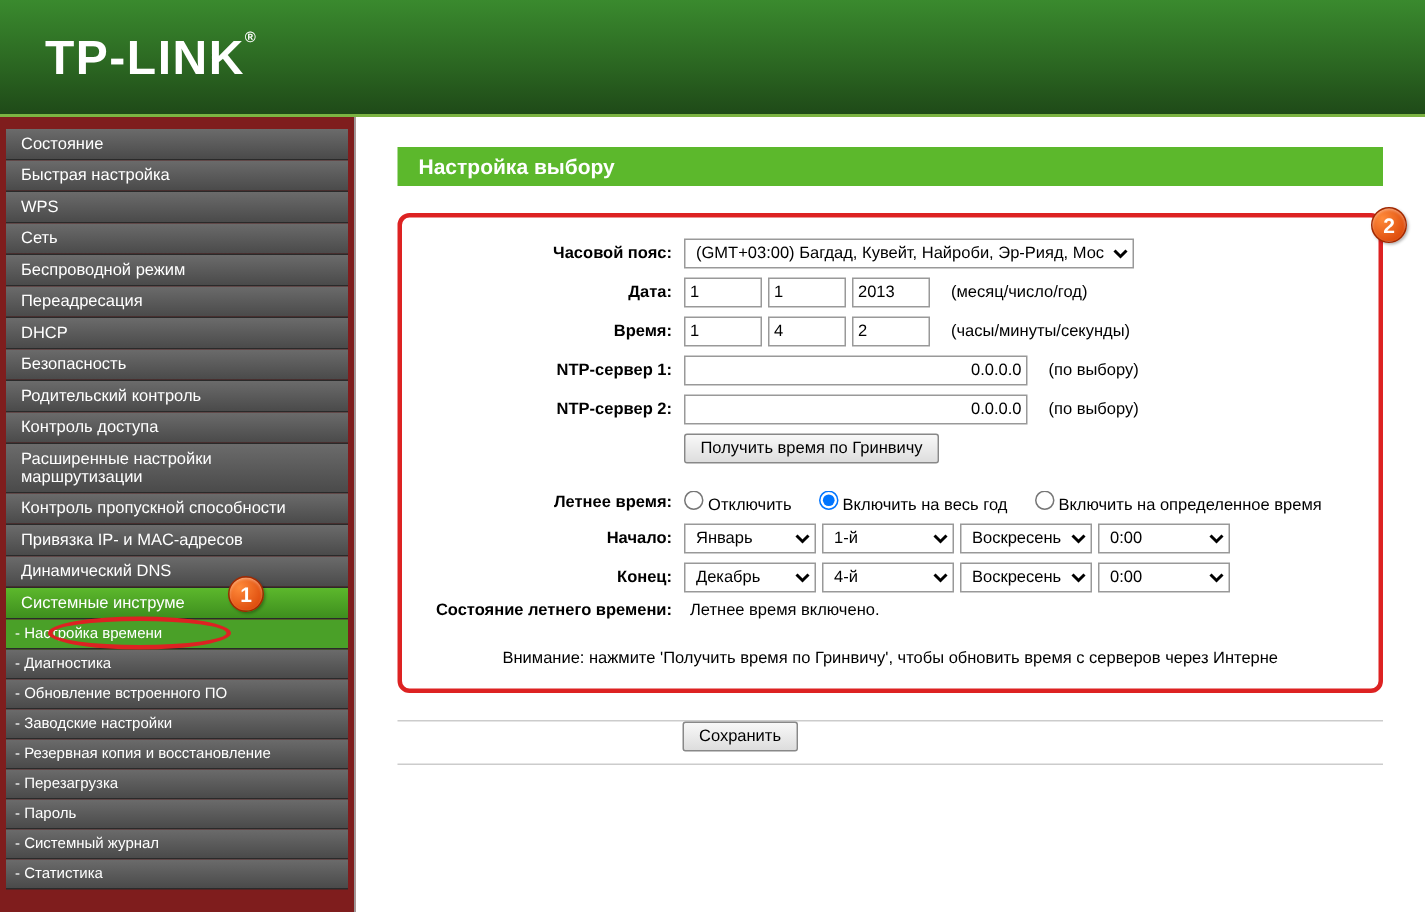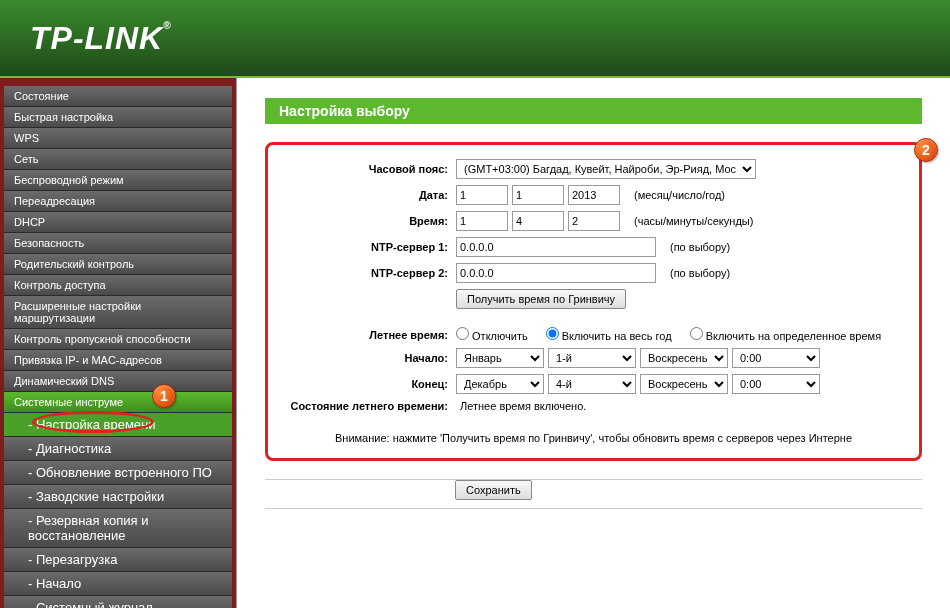--- a/index.html
+++ b/index.html
@@ -1,40 +1,40 @@
 <!DOCTYPE html>
 <html><head>
 <meta charset="utf-8">
 <style>
 * { box-sizing: border-box; margin: 0; padding: 0; }
 body { font-family: Arial, sans-serif; font-size: 11px; background: #fff; width: 950px; height: 608px; overflow: hidden; position: relative; }
 .header { background: linear-gradient(to bottom, #3a8a2e 0%, #2d6b23 50%, #1f4a18 100%); height: 78px; border-bottom: 2px solid #7cb342; padding-left: 30px; display: flex; align-items: center; }
-.logo { color: #fff; font-size: 32px; font-weight: bold; font-style: italic; letter-spacing: 1px; }
+.logo { color: #fff; font-size: 32px; font-weight: bold; letter-spacing: 1px; }
 .logo sup { font-size: 10px; vertical-align: top; }
 .container { display: flex; height: calc(608px - 78px); }
 .sidebar { width: 237px; background: #7f1d1d; border-right: 1px solid #999; overflow-y: auto; padding-top: 8px; }
 .menu-item { background: linear-gradient(to bottom, #6b6b6b 0%, #4a4a4a 100%); color: #fff; padding: 4px 10px; cursor: pointer; border-bottom: 1px solid #2a2a2a; font-size: 11px; margin: 0 4px; }
 .menu-item.active { background: linear-gradient(to bottom, #5cb82c 0%, #3e8e1e 100%); }
-.submenu-item { background: linear-gradient(to bottom, #6b6b6b 0%, #4a4a4a 100%); color: #fff; padding: 4px 10px 4px 24px; cursor: pointer; border-bottom: 1px solid #2a2a2a; font-size: 13px; margin: 0 4px; }
+.submenu-item { background: linear-gradient(to bottom, #6b6b6b 0%, #4a4a4a 100%); color: #fff; padding: 4px 10px 4px 6px; cursor: pointer; border-bottom: 1px solid #2a2a2a; font-size: 10px; margin: 0 4px; }
 .submenu-item.active { background: #4aa028; }
 .submenu-item.highlighted { position: relative; }
 .highlight-oval { position: absolute; border: 3px solid #d22; border-radius: 50%; left: 28px; top: -2px; width: 122px; height: 22px; pointer-events: none; }
 .badge { position: absolute; width: 24px; height: 24px; background: radial-gradient(circle at 30% 30%, #ff8a3a, #d43a00); border-radius: 50%; color: #fff; font-weight: bold; display: flex; align-items: center; justify-content: center; font-size: 14px; border: 1px solid #a02800; box-shadow: 1px 1px 2px rgba(0,0,0,.3), inset 0 1px 2px rgba(255,255,255,.4); z-index: 10; }
 .badge-1 { left: 152px; top: 384px; }
 .badge-2 { right: 12px; top: 138px; }
 .content { flex: 1; padding: 20px 28px; overflow: hidden; }
 .page-title { background: #5cb82c; color: #fff; padding: 5px 14px; font-size: 14px; font-weight: bold; }
 .form-area { border: 3px solid #d22; border-radius: 8px; margin-top: 18px; padding: 14px 8px; position: relative; }
 .form-row { display: flex; align-items: center; margin-bottom: 6px; }
 .form-label { width: 180px; text-align: right; padding-right: 8px; font-weight: bold; font-size: 11px; }
 .form-controls { flex: 1; display: flex; align-items: center; gap: 4px; font-size: 11px; }
 select, input[type=text] { font-size: 11px; padding: 2px 3px; border: 1px solid #999; background: #fff; height: 20px; }
 .sel-wide { width: 300px; }
 .inp-small { width: 52px; text-align: left; }
-.inp-med { width: 200px; }
+.inp-med { width: 229px; text-align: right; }
 .hint { color: #000; font-size: 11px; margin-left: 10px; }
 button { font-size: 11px; padding: 3px 10px; cursor: pointer; background: linear-gradient(to bottom,#f8f8f8,#ddd); border: 1px solid #888; border-radius: 2px; }
 .radio-group label { margin-right: 14px; font-size: 11px; }
 .sel-dst { width: 88px; font-size: 11px; }
 .status-text { font-size: 11px; padding-left: 4px; }
 .warning { text-align: center; font-size: 11px; margin-top: 20px; }
 .save-row { margin-top: 18px; padding-left: 190px; border-top: 1px solid #ccc; }
 .divider-bottom { border-top: 1px solid #ccc; margin-top: 8px; }
 </style>
 </head>
@@ -63,21 +63,21 @@
     <div class="menu-item active">Системные инструме</div>
     <div class="submenu-item active highlighted">
       <span>- Настройка времени</span>
       <span class="highlight-oval"></span>
     </div>
     <div class="submenu-item">- Диагностика</div>
     <div class="submenu-item">- Обновление встроенного ПО</div>
     <div class="submenu-item">- Заводские настройки</div>
     <div class="submenu-item">- Резервная копия и восстановление</div>
     <div class="submenu-item">- Перезагрузка</div>
-    <div class="submenu-item">- Начало</div>
+    <div class="submenu-item">- Пароль</div>
     <div class="submenu-item">- Системный журнал</div>
     <div class="submenu-item">- Статистика</div>
   </div>
 
   <div class="content">
     <div class="page-title">Настройка выбору</div>
 
     <div class="form-area">
 
       <div class="form-row">

